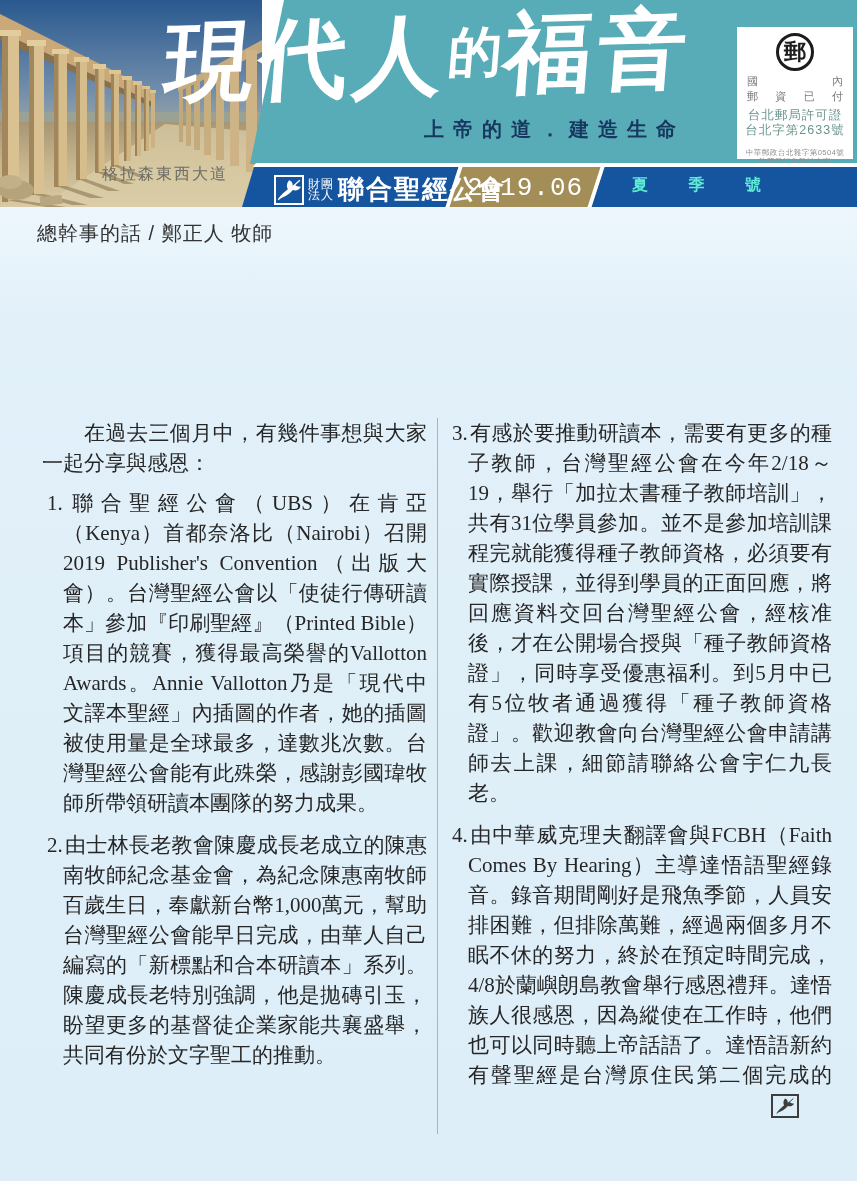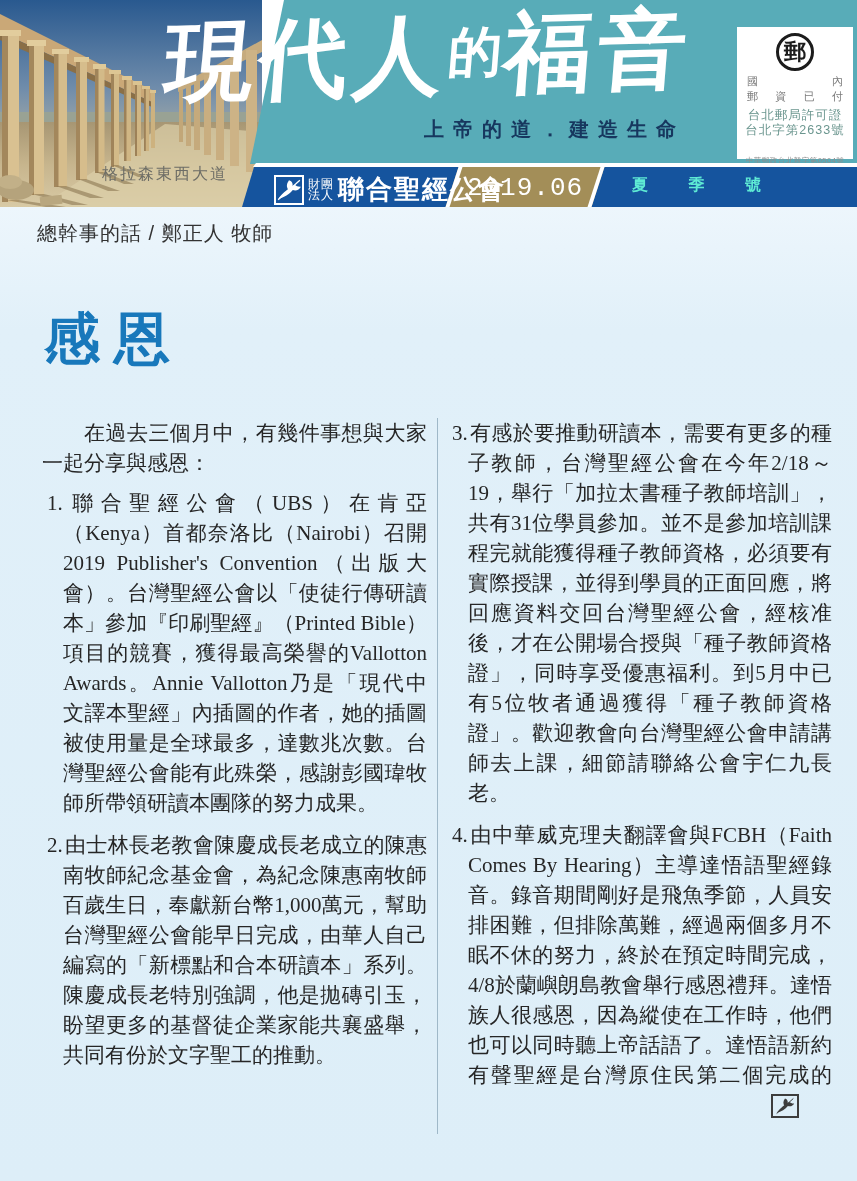--- a/index.html
+++ b/index.html
@@ -28,21 +28,21 @@
   .stamp{position:absolute;left:737px;top:27px;width:116px;height:132px;background:#ffffff;
         text-align:center;box-sizing:border-box;padding-top:6px;}
   .stamp-emblem{width:38px;height:38px;border:3px solid #1c1c1c;border-radius:50%;
         margin:0 auto;display:flex;align-items:center;justify-content:center;box-sizing:border-box;}
   .stamp-emblem span{font-size:22px;font-weight:bold;color:#1c1c1c;line-height:1;}
   .paid-row1{display:flex;justify-content:space-between;padding:3px 10px 0 10px;
         font-size:11px;color:#7c7c7c;}
   .paid-row2{display:flex;justify-content:space-between;padding:0 10px;
         font-size:11px;color:#7c7c7c;}
   .permit{font-size:12.5px;color:#6b968f;letter-spacing:1px;line-height:15px;margin-top:4px;white-space:nowrap;text-align:center;}
-  .reg{font-size:7.5px;color:#8f8f8f;letter-spacing:.5px;line-height:9px;margin-top:18px;white-space:nowrap;}
+  .reg{font-size:7.5px;color:#8f8f8f;letter-spacing:.5px;line-height:9px;margin-top:10px;white-space:nowrap;}
 
   
   .banner-sep{position:absolute;left:240px;top:163px;width:617px;height:4px;background:#ffffff;
         clip-path:polygon(16px 0,100% 0,100% 100%,13px 100%);}
   .banner{position:absolute;left:240px;top:167px;width:617px;height:40px;background:#15549e;
         clip-path:polygon(14px 0,100% 0,100% 100%,2px 100%);}
   .banner-gold{position:absolute;left:212px;top:0;width:146px;height:40px;background:#a38e58;
         border-left:4px solid #ffffff;border-right:4px solid #ffffff;transform:skewX(-18deg);box-sizing:border-box;}
   .banner-org{position:absolute;left:34px;top:5px;display:flex;align-items:center;}
   .logo-box{width:30px;height:30px;border:2px solid #ffffff;box-sizing:border-box;position:relative;flex:0 0 auto;}
@@ -199,21 +199,20 @@
         <div>法人</div>
       </div>
       <div class="org-name">聯合聖經公會</div>
     </div>
     <div class="banner-date">2019.06</div>
     <div class="banner-season">夏 季 號</div>
   </div>
 
   <div class="byline">總幹事的話 / 鄭正人 牧師</div>
 
-  <div class="article-title">感恩</div>
 
   <div class="columns">
     <p class="para indent">在過去三個月中，有幾件事想與大家一起分享與感恩：</p>
     <p class="item"><span class="num">1.</span><span>聯合聖經公會（UBS）在肯亞（Kenya）首都奈洛比（Nairobi）召開2019 Publisher's Convention（出版大會）。台灣聖經公會以「使徒行傳研讀本」參加『印刷聖經』（Printed Bible）項目的競賽，獲得最高榮譽的Vallotton Awards。Annie Vallotton乃是「現代中文譯本聖經」內插圖的作者，她的插圖被使用量是全球最多，達數兆次數。台灣聖經公會能有此殊榮，感謝彭國瑋牧師所帶領研讀本團隊的努力成果。</span></p>
     <p class="item"><span class="num">2.</span><span>由士林長老教會陳慶成長老成立的陳惠南牧師紀念基金會，為紀念陳惠南牧師百歲生日，奉獻新台幣1,000萬元，幫助台灣聖經公會能早日完成，由華人自己編寫的「新標點和合本研讀本」系列。陳慶成長老特別強調，他是拋磚引玉，盼望更多的基督徒企業家能共襄盛舉，共同有份於文字聖工的推動。</span></p>
     <p class="item"><span class="num">3.</span><span>有感於要推動研讀本，需要有更多的種子教師，台灣聖經公會在今年2/18～19，舉行「加拉太書種子教師培訓」，共有31位學員參加。並不是參加培訓課程完就能獲得種子教師資格，必須要有實際授課，並得到學員的正面回應，將回應資料交回台灣聖經公會，經核准後，才在公開場合授與「種子教師資格證」，同時享受優惠福利。到5月中已有5位牧者通過獲得「種子教師資格證」。歡迎教會向台灣聖經公會申請講師去上課，細節請聯絡公會宇仁九長老。</span></p>
     <p class="item"><span class="num">4.</span><span>由中華威克理夫翻譯會與FCBH（Faith Comes By Hearing）主導達悟語聖經錄音。錄音期間剛好是飛魚季節，人員安排困難，但排除萬難，經過兩個多月不眠不休的努力，終於在預定時間完成，4/8於蘭嶼朗島教會舉行感恩禮拜。達悟族人很感恩，因為縱使在工作時，他們也可以同時聽上帝話語了。達悟語新約有聲聖經是台灣原住民第二個完成的（鄒語第一個完成），期待其他族語也能早日完成有聲聖經。</span></p>
 
   </div>
 

